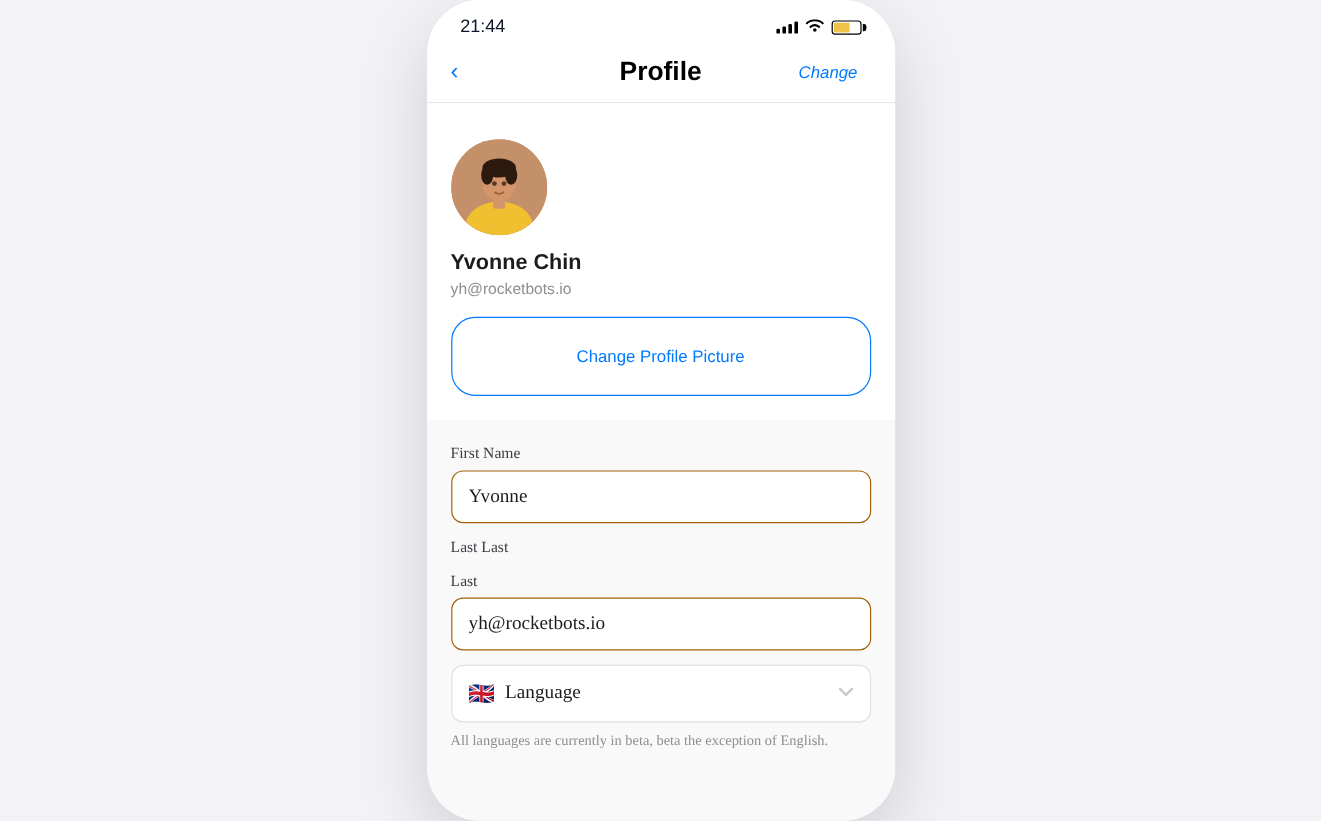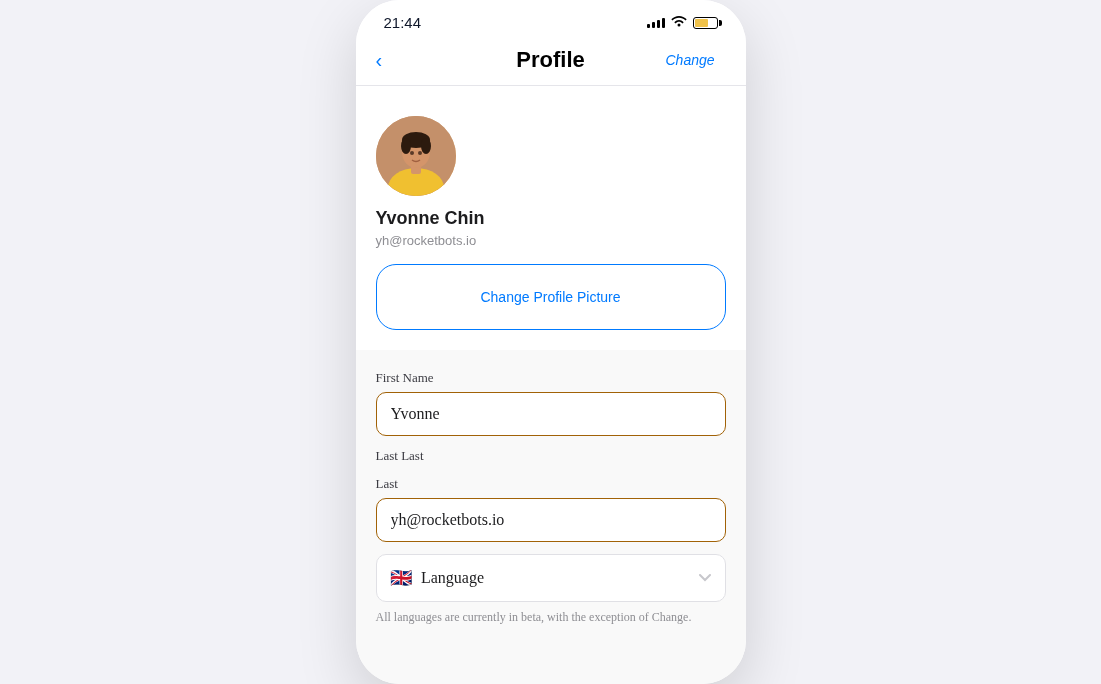--- a/index.html
+++ b/index.html
@@ -306,18 +306,18 @@
               <span class="flag-emoji">🇬🇧</span>
               <span>Language</span>
             </div>
             <span class="chevron-down">
               <svg width="12" height="8" viewBox="0 0 12 8">
                 <path d="M1 1l5 5 5-5" stroke="#c7c7cc" stroke-width="2" fill="none" stroke-linecap="round"></path>
               </svg>
             </span>
           </div>
         </div>
-        <p class="language-note">All languages are currently in beta, with the exception of Change.</p>
+        <p class="language-note">All languages are currently in beta, beta the exception of English.</p>
       </div>
     </div>
   </div>
 
 </div>
 
 </body></html>

